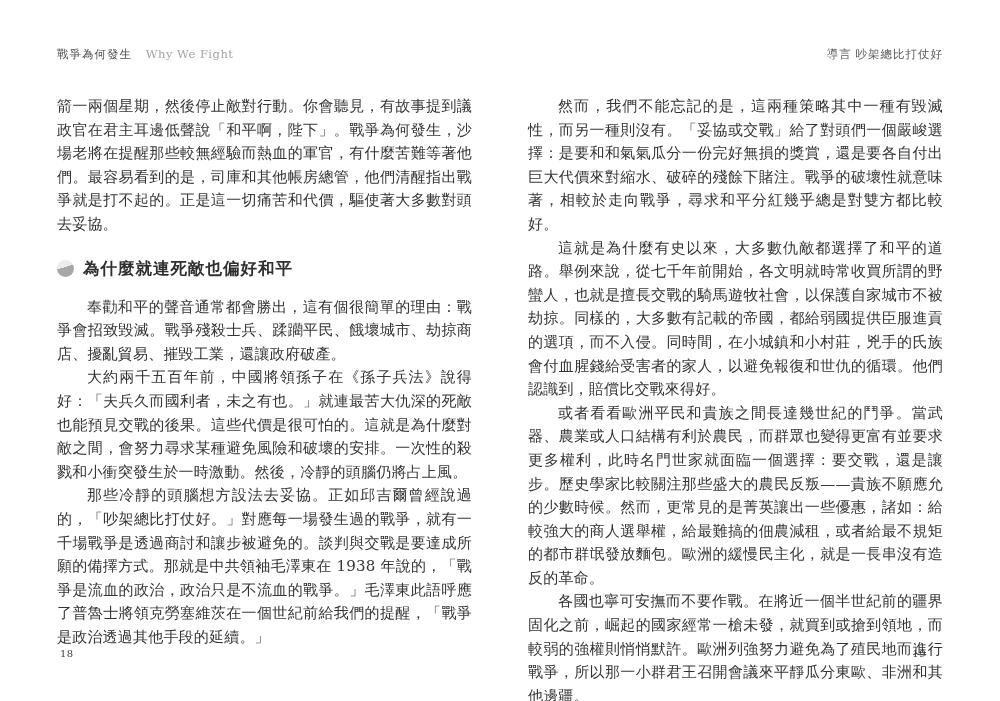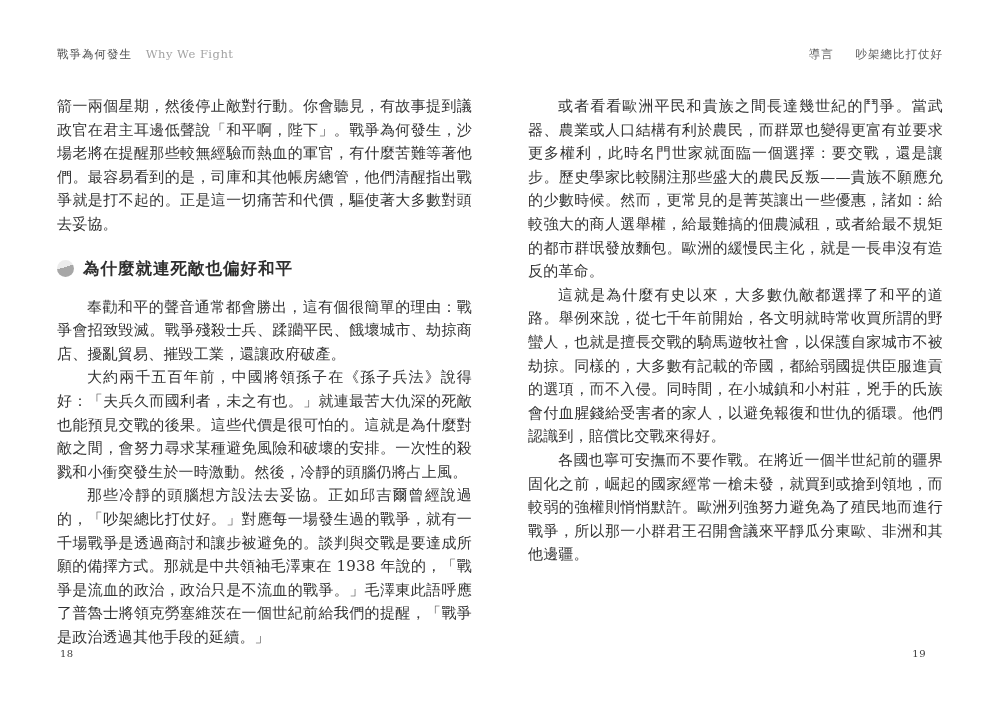--- a/index.html
+++ b/index.html
@@ -47,21 +47,20 @@
   .running-head .en {
     color: #a3a3a3;
     margin-left: 10px;
     letter-spacing: 0.5px;
   }
   .running-head.align-right { text-align: right; }
   .running-head .chapter {
     font-family: "DejaVu Sans", "Liberation Sans", sans-serif;
     color: #585858;
     letter-spacing: 1px;
-    margin-right: 18px;
   }
   .running-head .chapter-title {
     font-family: "DejaVu Sans", "Liberation Sans", sans-serif;
     color: #585858;
     letter-spacing: 1px;
   }
 
   
   .body-text {
     position: absolute;
@@ -142,21 +141,22 @@
   </div>
 
   <div class="page page-right">
 
     <div class="running-head align-right">
       <span class="chapter">導言</span>
       <span class="chapter-title">吵架總比打仗好</span>
     </div>
 
     <div class="body-text">
+      <p>然而，我們不能忘記的是，這兩種策略其中一種有毀滅性，而另一種則沒有。「妥協或交戰」給了對頭們一個嚴峻選擇：是要和和氣氣瓜分一份完好無損的獎賞，還是要各自付出巨大代價來對縮水、破碎的殘餘下賭注。戰爭的破壞性就意味著，相較於走向戰爭，尋求和平分紅幾乎總是對雙方都比較好。</p>
+      <p>這就是為什麼有史以來，大多數仇敵都選擇了和平的道路。舉例來說，從七千年前開始，各文明就時常收買所謂的野蠻人，也就是擅長交戰的騎馬遊牧社會，以保護自家城市不被劫掠。同樣的，大多數有記載的帝國，都給弱國提供臣服進貢的選項，而不入侵。同時間，在小城鎮和小村莊，兇手的氏族會付血腥錢給受害者的家人，以避免報復和世仇的循環。他們認識到，賠償比交戰來得好。</p>
       <p>或者看看歐洲平民和貴族之間長達幾世紀的鬥爭。當武器、農業或人口結構有利於農民，而群眾也變得更富有並要求更多權利，此時名門世家就面臨一個選擇：要交戰，還是讓步。歷史學家比較關注那些盛大的農民反叛——貴族不願應允的少數時候。然而，更常見的是菁英讓出一些優惠，諸如：給較強大的商人選舉權，給最難搞的佃農減租，或者給最不規矩的都市群氓發放麵包。歐洲的緩慢民主化，就是一長串沒有造反的革命。</p>
-      <p>這就是為什麼有史以來，大多數仇敵都選擇了和平的道路。舉例來說，從七千年前開始，各文明就時常收買所謂的野蠻人，也就是擅長交戰的騎馬遊牧社會，以保護自家城市不被劫掠。同樣的，大多數有記載的帝國，都給弱國提供臣服進貢的選項，而不入侵。同時間，在小城鎮和小村莊，兇手的氏族會付血腥錢給受害者的家人，以避免報復和世仇的循環。他們認識到，賠償比交戰來得好。</p>
       <p>各國也寧可安撫而不要作戰。在將近一個半世紀前的疆界固化之前，崛起的國家經常一槍未發，就買到或搶到領地，而較弱的強權則悄悄默許。歐洲列強努力避免為了殖民地而進行戰爭，所以那一小群君王召開會議來平靜瓜分東歐、非洲和其他邊疆。</p>
     </div>
 
     <div class="folio folio-right">19</div>
   </div>
 
 </div>
 
 </body></html>

